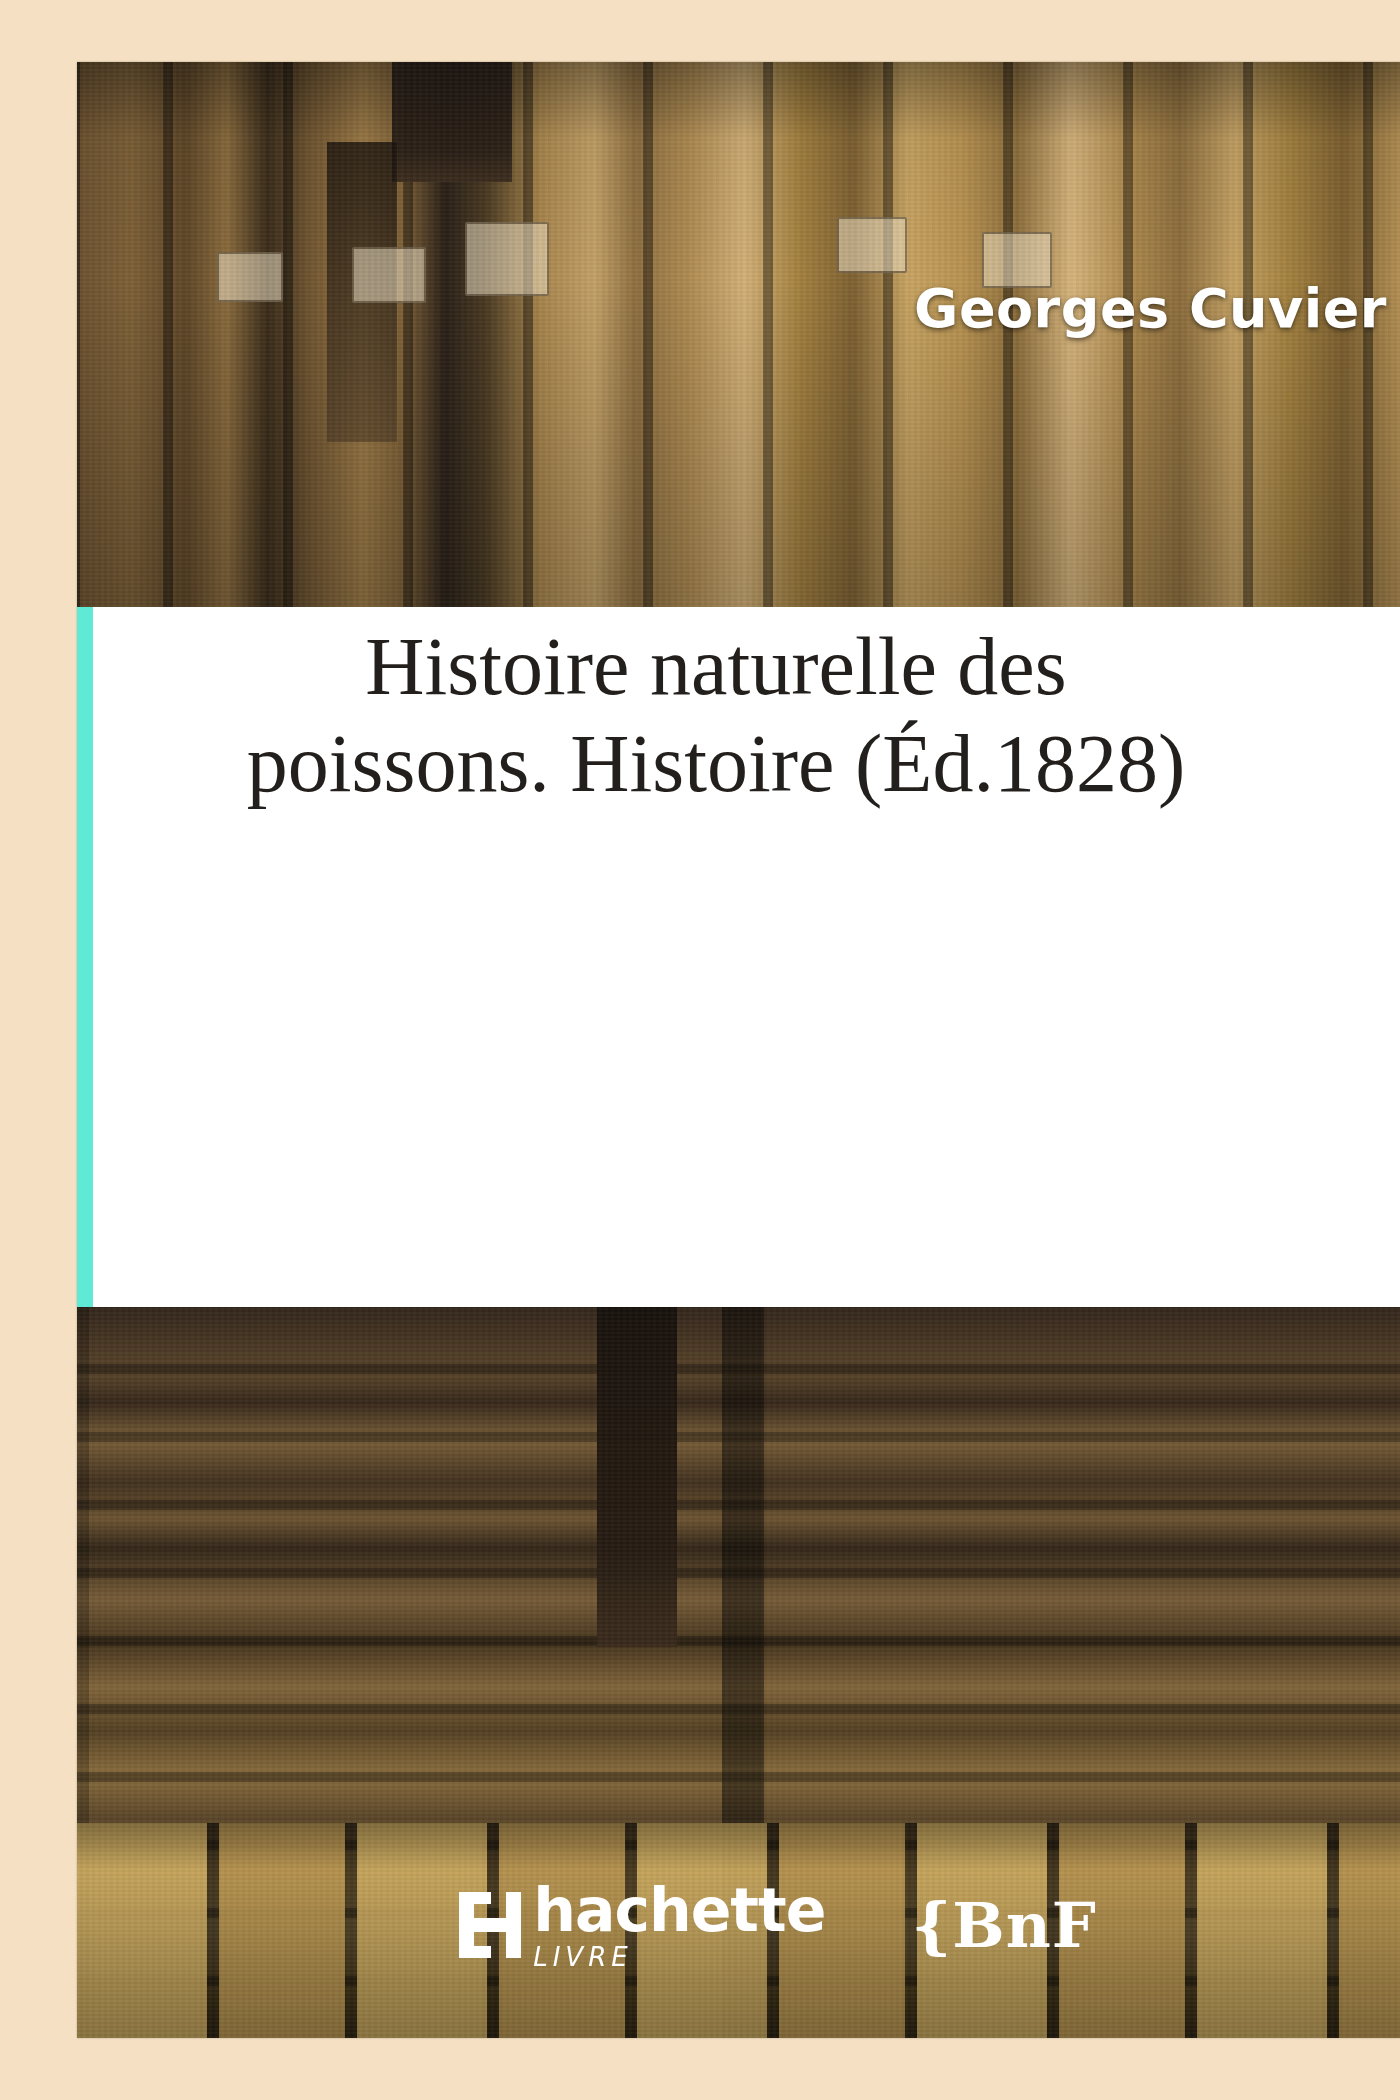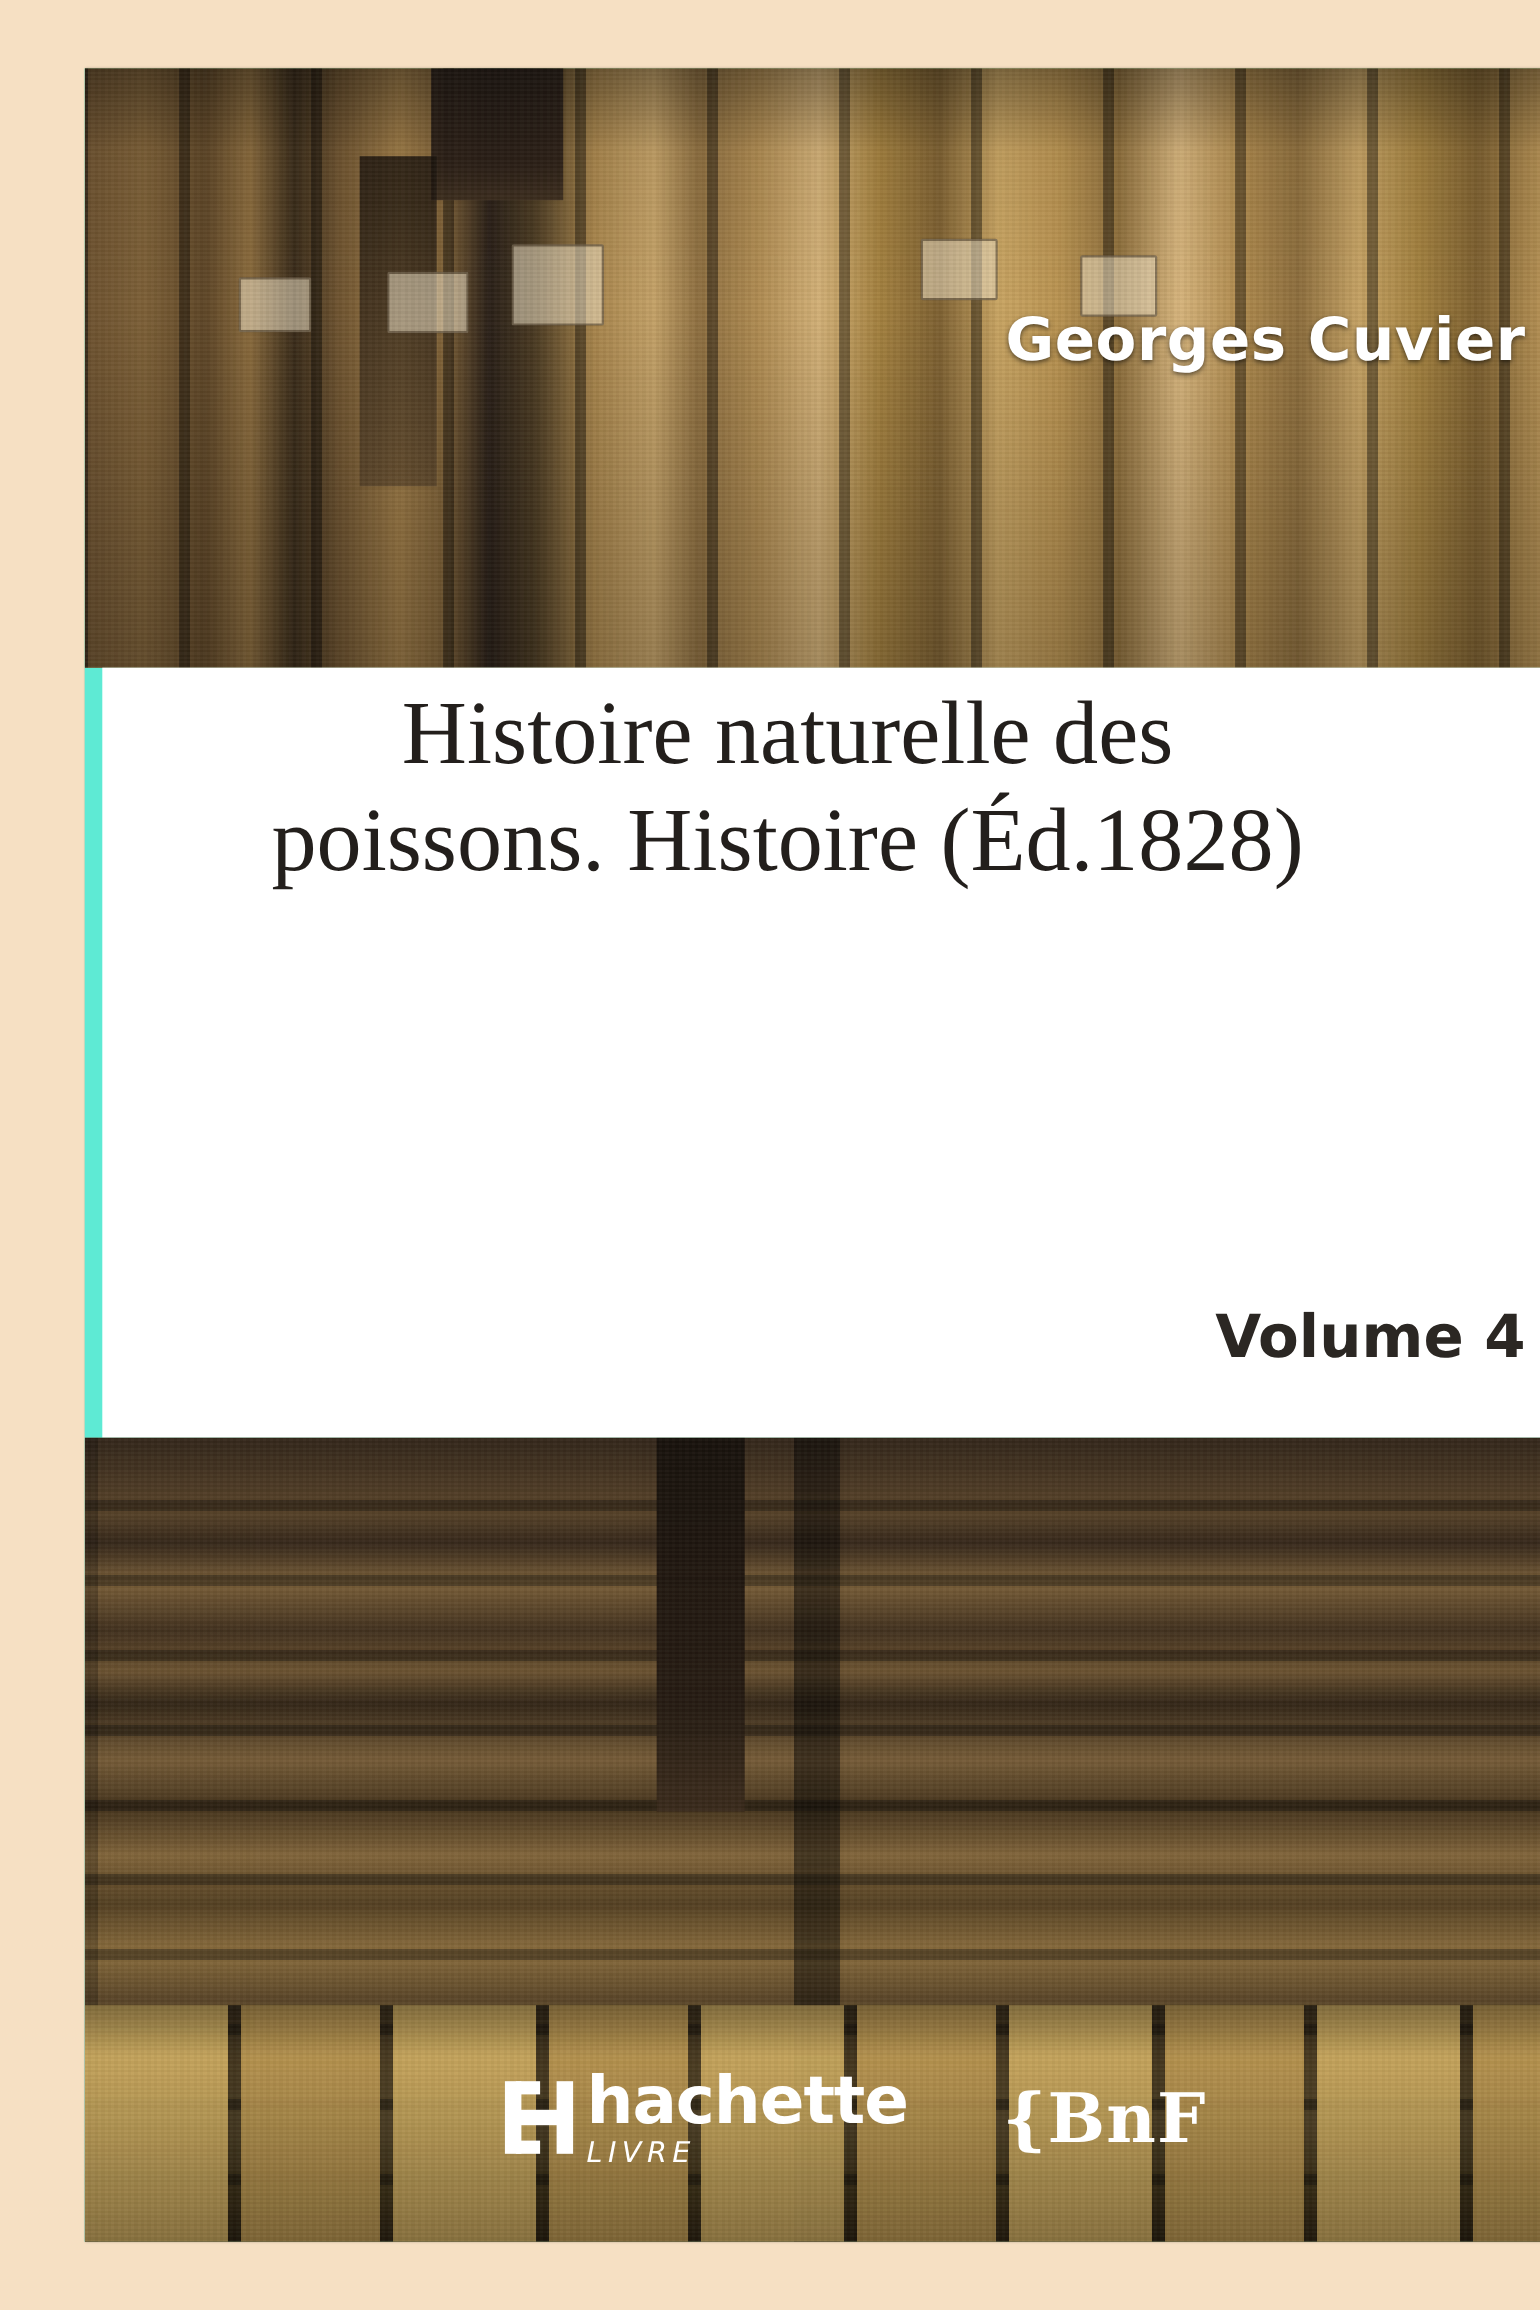--- a/index.html
+++ b/index.html
@@ -305,21 +305,20 @@
       <div class="author">Georges Cuvier</div>
     </div>
 
     <div class="white-band">
       <div class="title">
         <div>Histoire naturelle des</div>
         <div>poissons. Histoire (Éd.1828)</div>
       </div>
     </div>
 
-    <div class="volume">Volume 4</div>
 
     <div class="photo-bottom">
       <div class="base"></div>
       <div class="stacks"></div>
       <div class="dark-gap"></div>
       <div class="yellow-row"></div>
       <div class="grain"></div>
 
       <div class="logos">
         <div class="hachette">

